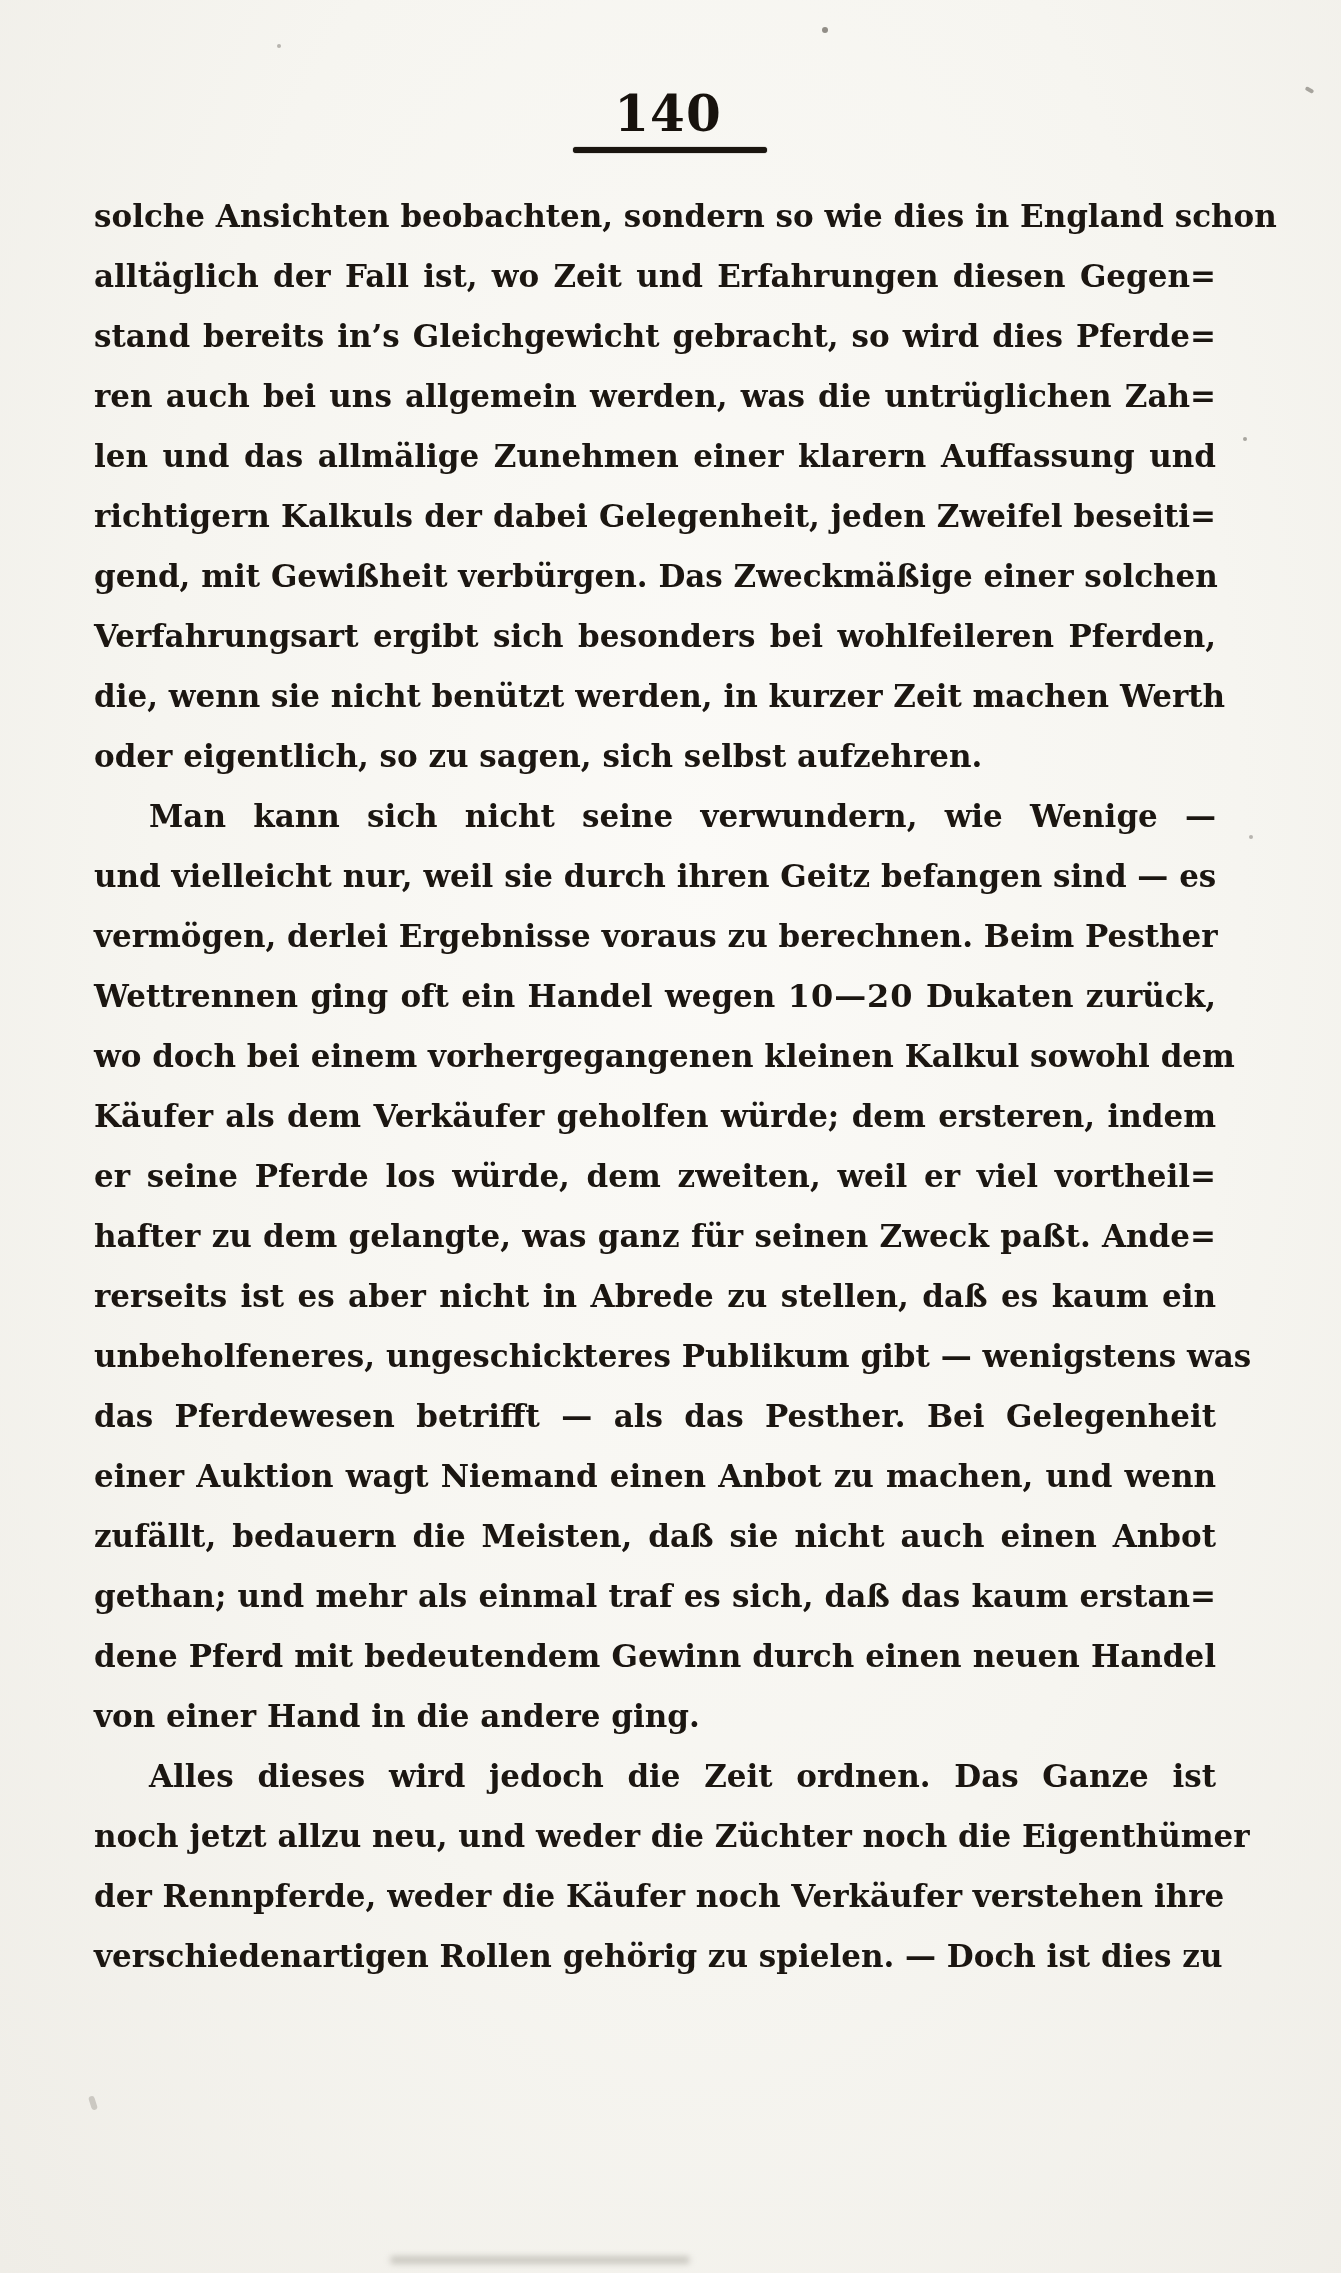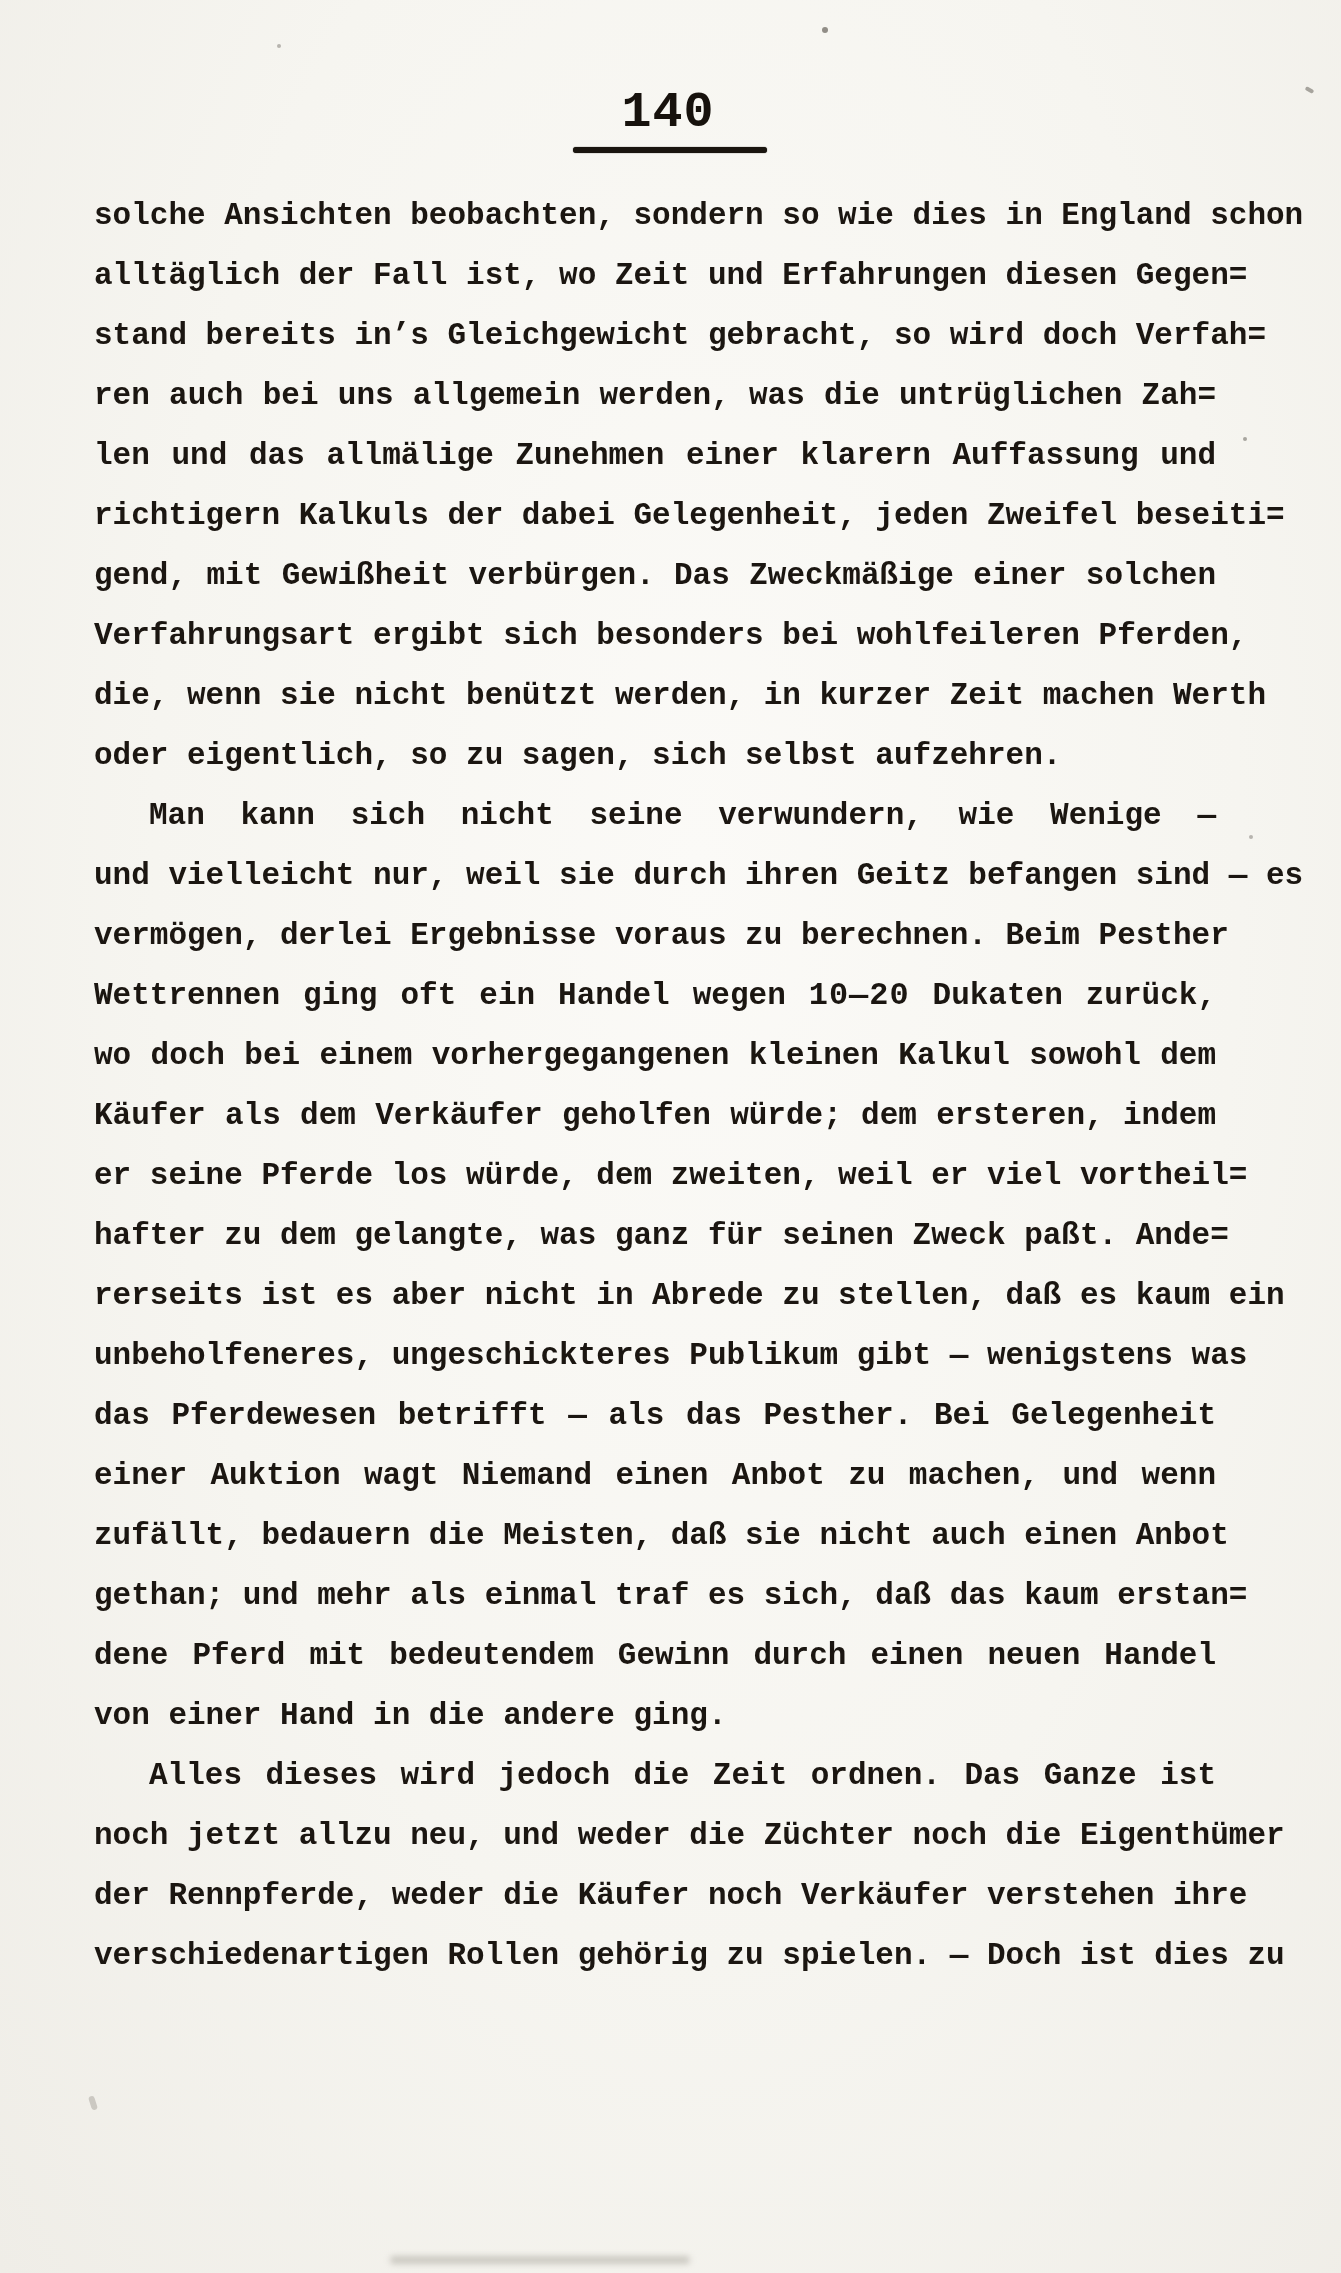--- a/index.html
+++ b/index.html
@@ -11,21 +11,20 @@
     height: 2273px;
     position: relative;
     overflow: hidden;
     background: radial-gradient(ellipse at 52% 38%, #fbfaf7 0%, #f6f5f0 55%, #efede7 100%);
     font-family: "DejaVu Serif", "Liberation Serif", serif;
     color: #1b1611;
   }
   .page {
     position: absolute;
     inset: 0;
-    font-family: Liberation Mono, monospace;
   }
   .page-number {
     position: absolute;
     left: 568px;
     top: 84px;
     width: 200px;
     text-align: center;
     font-size: 50px;
     font-weight: bold;
     letter-spacing: 1px;
@@ -88,21 +87,21 @@
 <div class="page">
 
   <div class="page-number">140</div>
   <div class="header-rule"></div>
 
   <div class="textblock">
 
     <div>
       <div class="line">solche Ansichten beobachten, sondern so wie dies in England schon</div>
       <div class="line">alltäglich der Fall ist, wo Zeit und Erfahrungen diesen Gegen=</div>
-      <div class="line">stand bereits in’s Gleichgewicht gebracht, so wird doch Verfah=</div>
+      <div class="line">stand bereits in’s Gleichgewicht gebracht, so wird dies Pferde=</div>
       <div class="line">ren auch bei uns allgemein werden, was die untrüglichen Zah=</div>
       <div class="line">len und das allmälige Zunehmen einer klarern Auffassung und</div>
       <div class="line">richtigern Kalkuls der dabei Gelegenheit, jeden Zweifel beseiti=</div>
       <div class="line">gend, mit Gewißheit verbürgen. Das Zweckmäßige einer solchen</div>
       <div class="line">Verfahrungsart ergibt sich besonders bei wohlfeileren Pferden,</div>
       <div class="line">die, wenn sie nicht benützt werden, in kurzer Zeit machen Werth</div>
       <div class="line end">oder eigentlich, so zu sagen, sich selbst aufzehren.</div>
     </div>
 
     <div>

